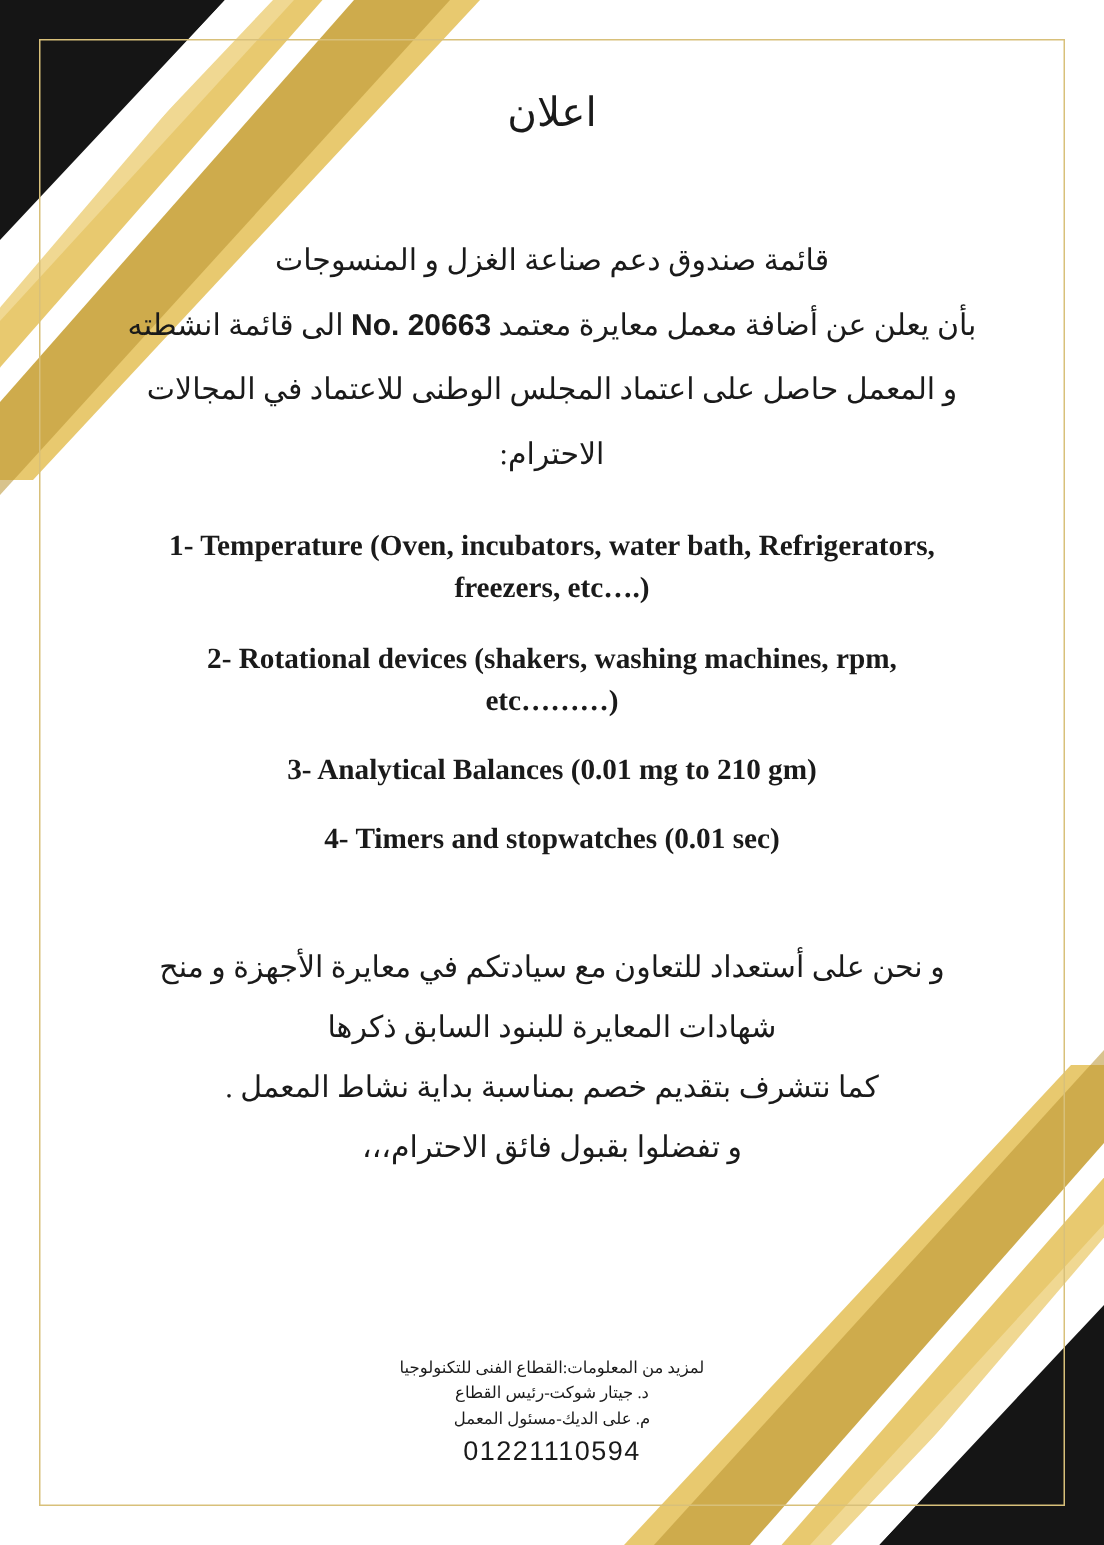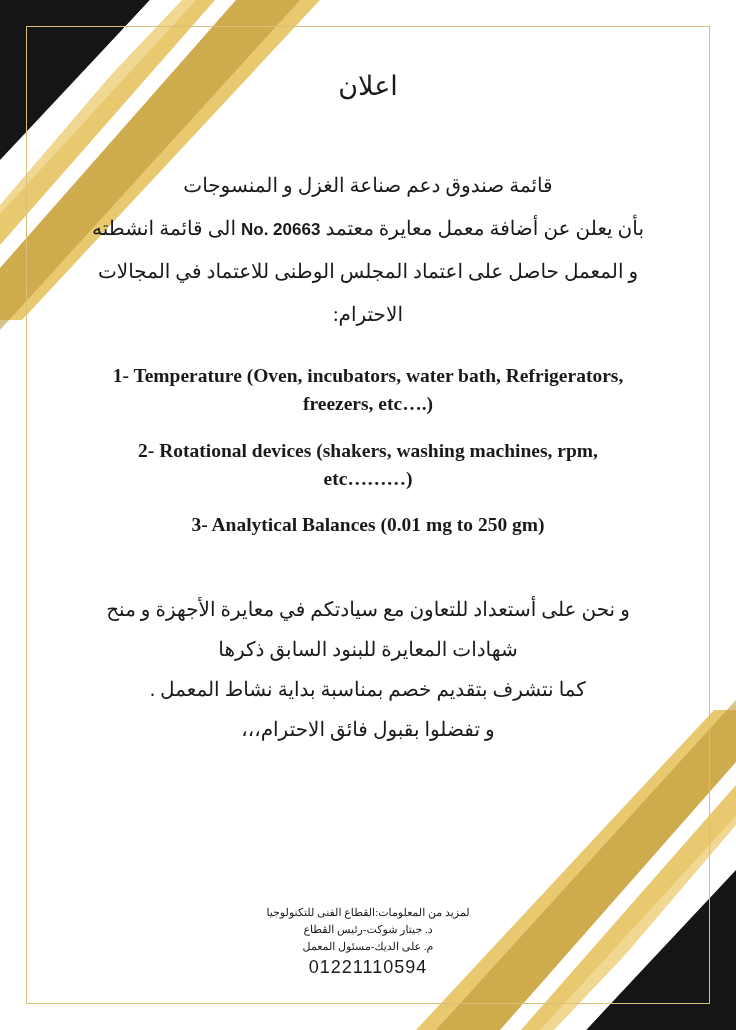--- a/index.html
+++ b/index.html
@@ -37,21 +37,21 @@
   }
 
   
   .content {
     position: absolute;
     top: 0;
     left: 0;
     width: 736px;
     height: 822px;
     box-sizing: border-box;
-    padding: 48px 62px 20px 62px;
+    padding: 37px 62px 20px 62px;
     text-align: center;
   }
 
   .doc-title {
     font-family: "Liberation Serif", serif;
     font-size: 27px;
     color: #1a1a1a;
     margin: 22px 0 0 0;
     letter-spacing: 0.5px;
   }
@@ -62,21 +62,21 @@
   .ar-line {
     font-family: "Liberation Serif", serif;
     font-size: 20px;
     color: #1a1a1a;
     line-height: 2.15;
     direction: rtl;
   }
   .ar-line .lat {
     font-family: "Liberation Sans", sans-serif;
     font-weight: bold;
-    font-size: 17px;
+    font-size: 20px;
   }
 
   .en-list {
     margin-top: 26px;
     direction: ltr;
   }
   .en-item {
     font-family: Liberation Serif, serif;
     font-weight: bold;
     font-size: 19.5px;
@@ -164,21 +164,22 @@
 
     <div class="ar-block">
       <div class="ar-line">قائمة صندوق دعم صناعة الغزل و المنسوجات</div>
       <div class="ar-line"><span>بأن يعلن عن أضافة معمل معايرة معتمد </span><span class="lat">No. 20663</span><span> الى قائمة انشطته</span></div>
       <div class="ar-line">و المعمل حاصل على اعتماد المجلس الوطنى للاعتماد في المجالات الاحترام:</div>
     </div>
 
     <div class="en-list">
       <div class="en-item">1- Temperature (Oven, incubators, water bath, Refrigerators, freezers, etc….)</div>
       <div class="en-item">2- Rotational devices (shakers, washing machines, rpm, etc………)</div>
-      <div class="en-item">3- Analytical Balances (0.01 mg to 250 gm)</div>
+      <div class="en-item">3- Analytical Balances (0.01 mg to 210 gm)</div>
+      <div class="en-item">4- Timers and stopwatches (0.01 sec)</div>
     </div>
 
     <div class="ar-block-2">
       <div class="ar-line">و نحن على أستعداد للتعاون مع سيادتكم في معايرة الأجهزة و منح</div>
       <div class="ar-line">شهادات المعايرة للبنود السابق ذكرها</div>
       <div class="ar-line">كما نتشرف بتقديم خصم بمناسبة بداية نشاط المعمل .</div>
       <div class="ar-line">و تفضلوا بقبول فائق الاحترام،،،</div>
     </div>
 
   </div>

